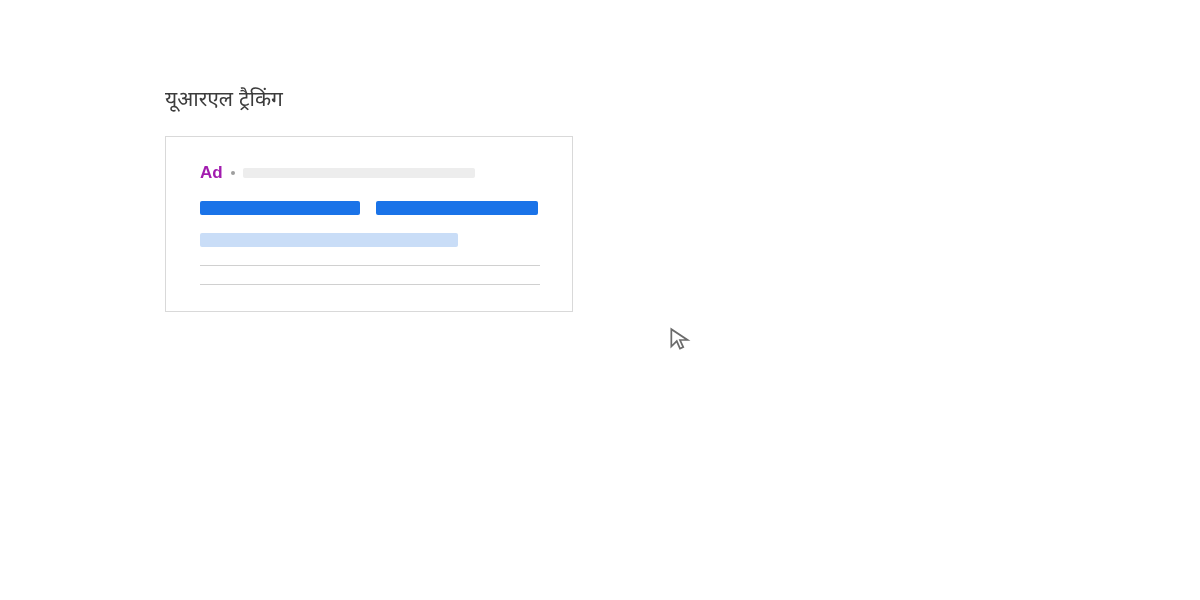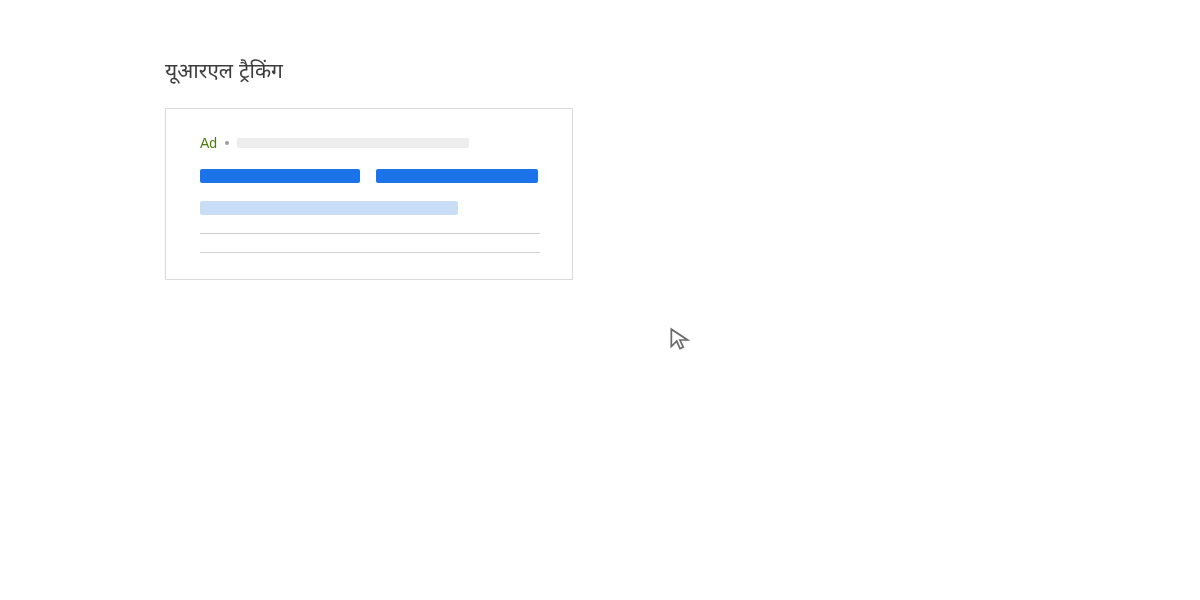--- a/index.html
+++ b/index.html
@@ -8,21 +8,21 @@
       box-sizing: border-box;
     }
     body {
       width: 1200px;
       height: 600px;
       background: #ffffff;
       font-family: Arial, -apple-system, BlinkMacSystemFont, sans-serif;
       position: relative;
     }
     .container {
-      padding-top: 56px;
+      padding-top: 84px;
       padding-left: 165px;
     }
     .heading {
       font-size: 21px;
       color: #3c3c3c;
       font-weight: 400;
       margin-bottom: 24px;
     }
     .ad-preview-card {
       width: 408px;
@@ -30,23 +30,23 @@
       background: #ffffff;
       padding: 26px 34px 26px 34px;
     }
     .ad-top-row {
       display: flex;
       align-items: center;
       gap: 8px;
       margin-bottom: 18px;
     }
     .ad-label {
-      font-size: 14px;
-      font-weight: 400;
-      color: #4d7c0f;
+      font-size: 17px;
+      font-weight: 700;
+      color: #a21caf;
     }
     .dot {
       width: 4px;
       height: 4px;
       border-radius: 50%;
       background: #9e9e9e;
     }
     .gray-bar-top {
       height: 10px;
       width: 232px;

